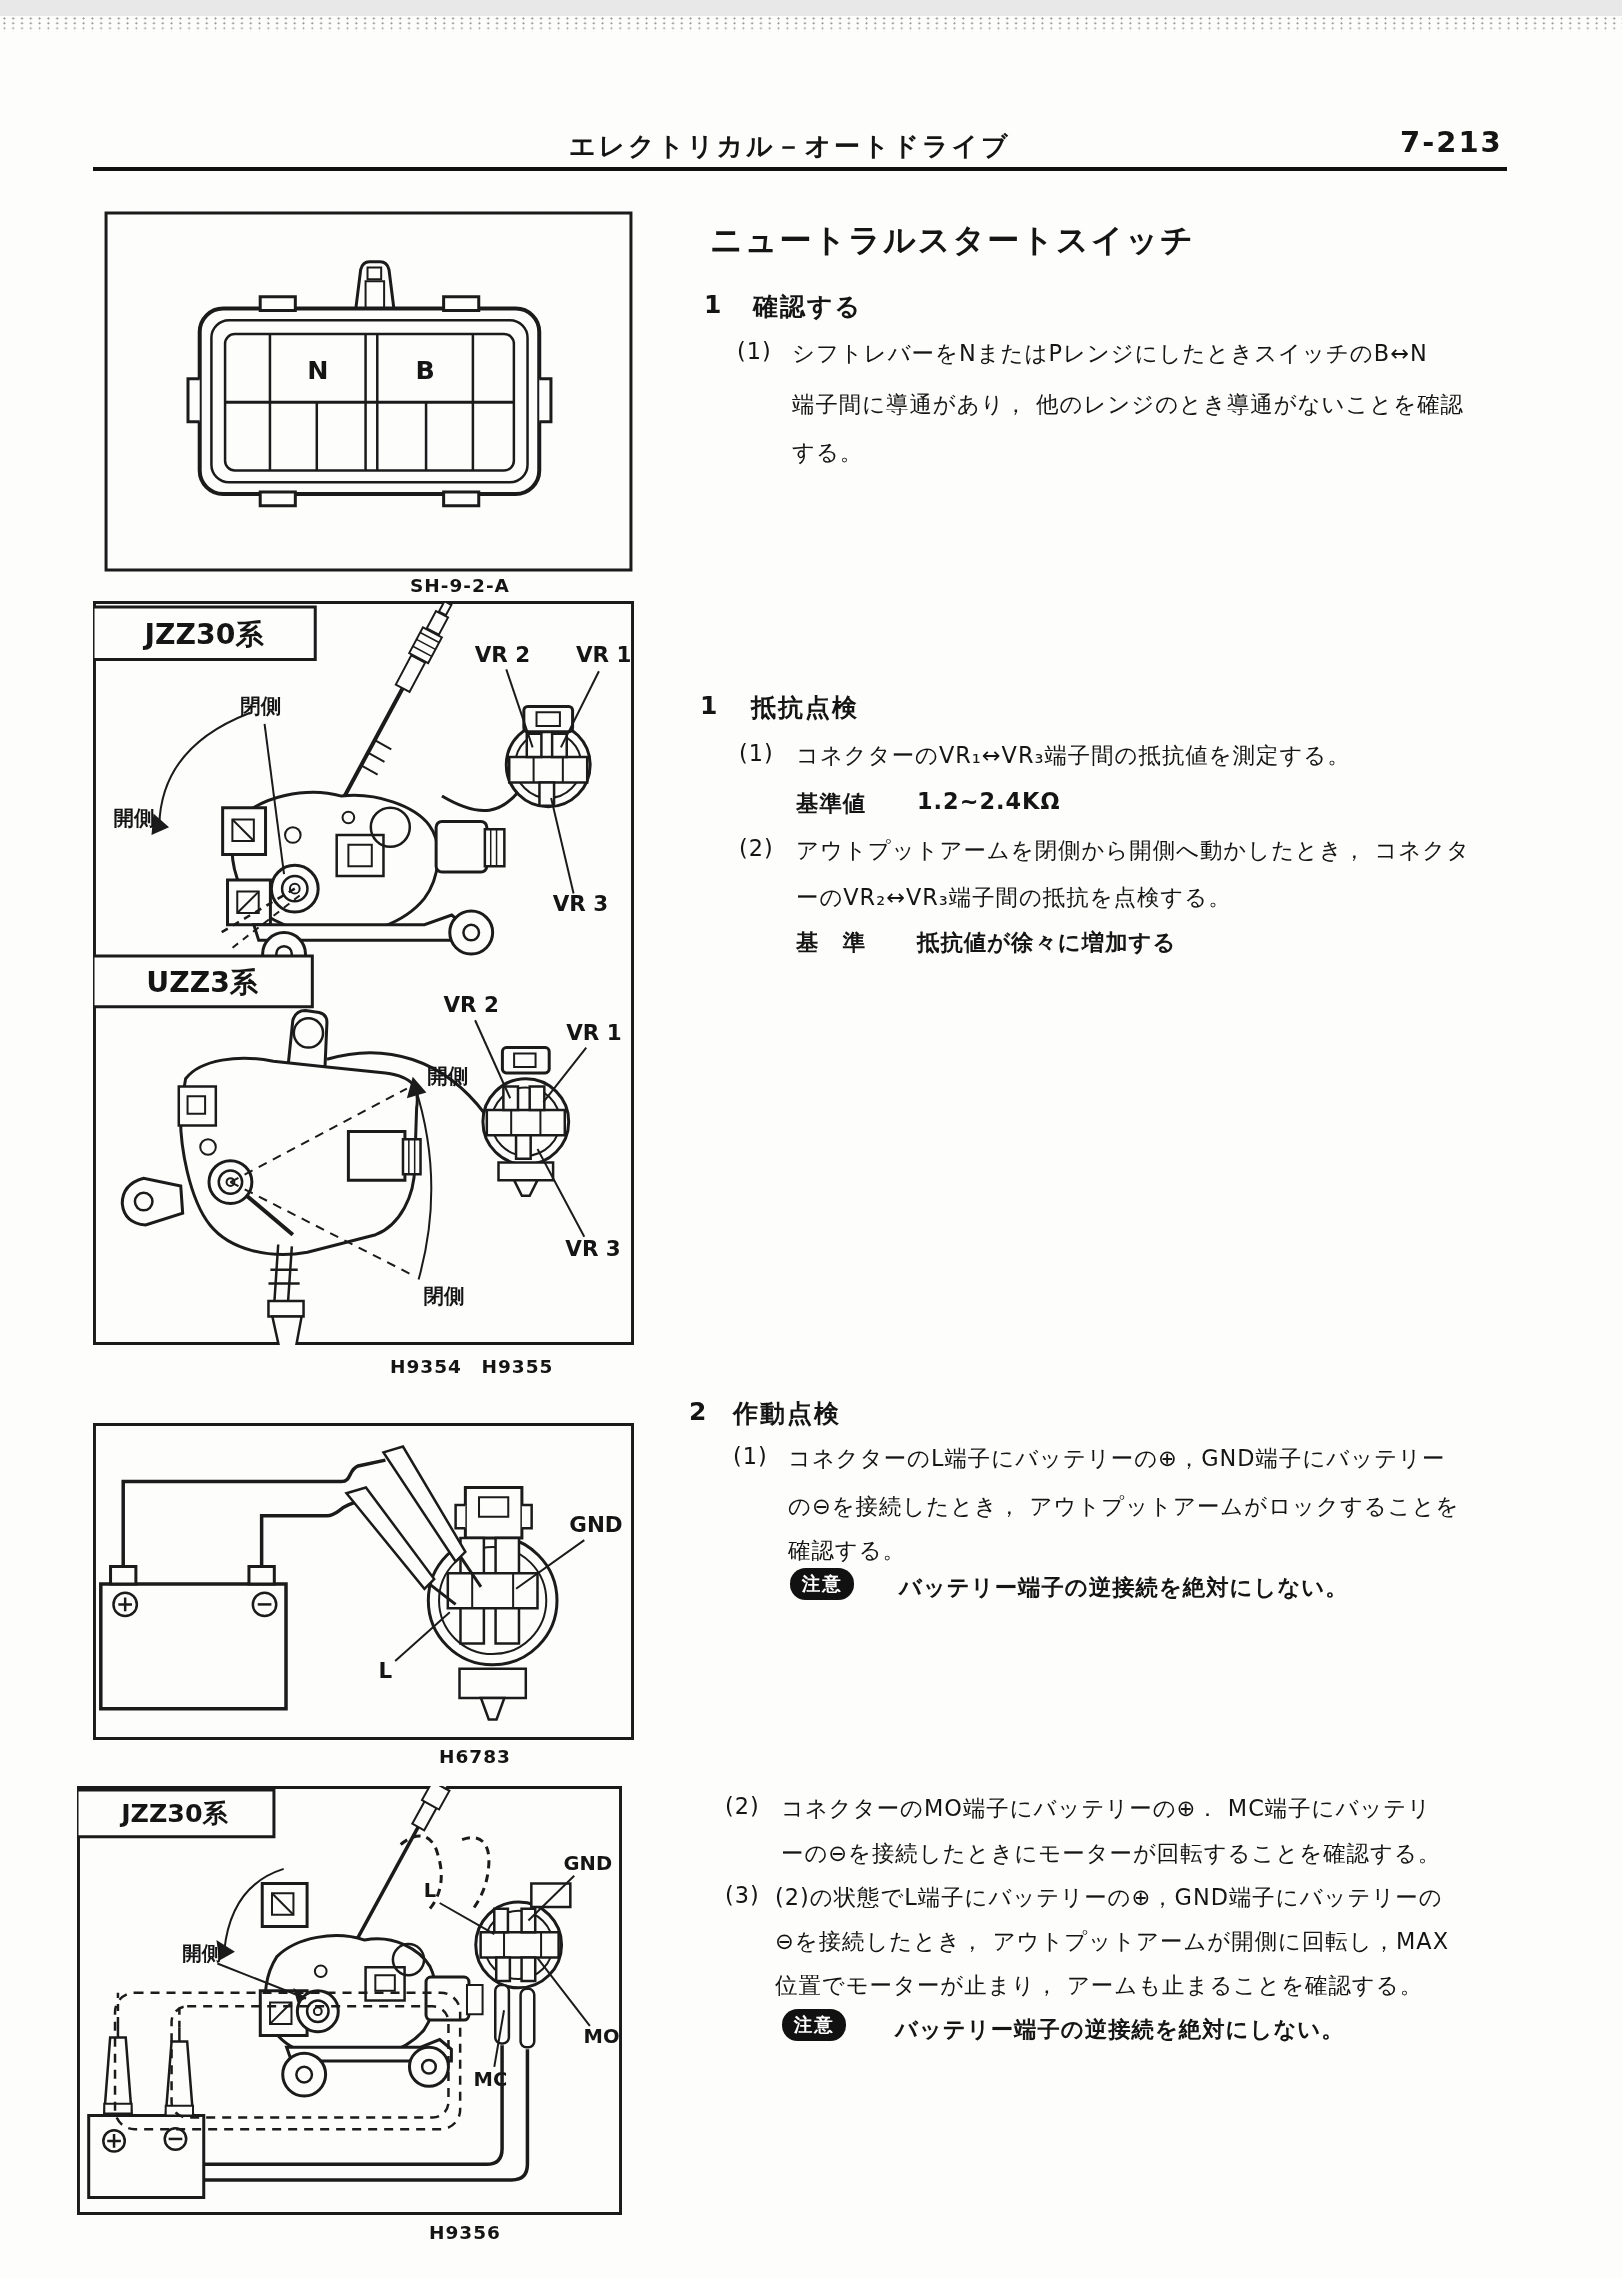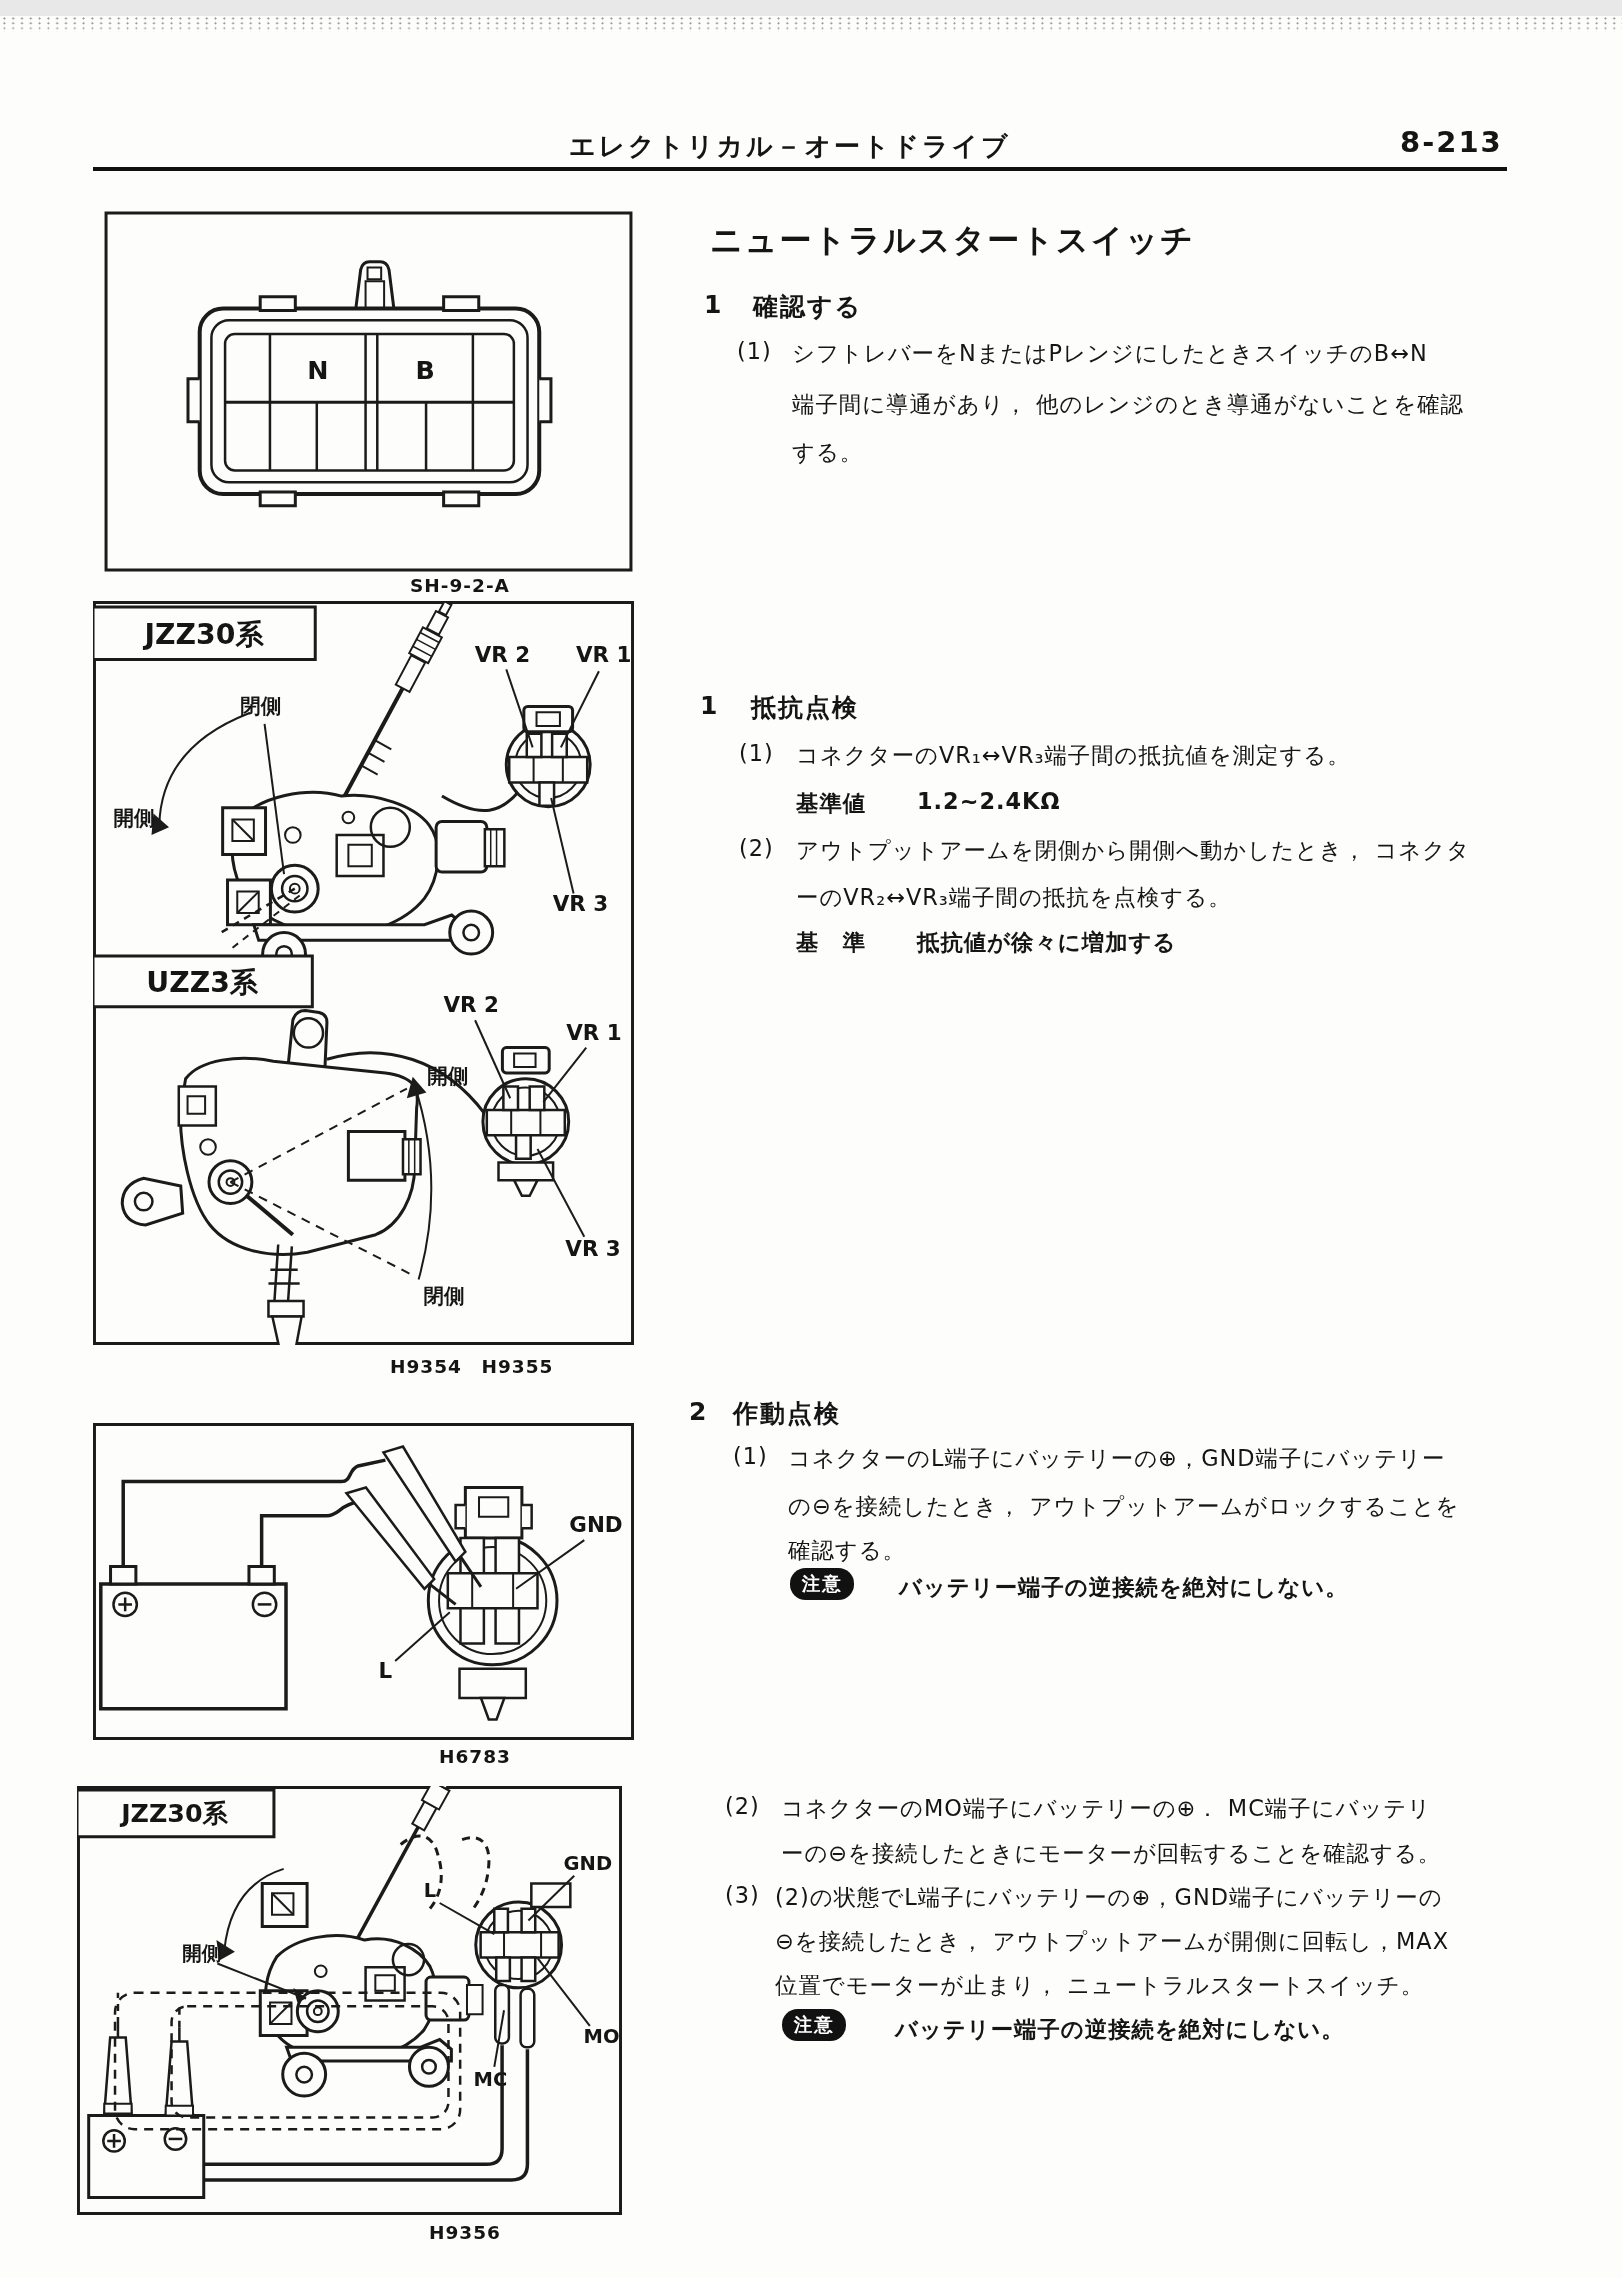--- a/index.html
+++ b/index.html
@@ -35,21 +35,21 @@
 <body>
 
 <div class="page">
 
   <div class="abs noise" style="left:0;top:2;width:1623px;height:13.7px;"></div>
   <div class="abs noise" style="left:0;top:46;width:1623px;height:7.8px;opacity:.3;"></div>
   <div class="abs noise" style="left:0;top:2298;width:1623px;height:15.6px;"></div>
   <div class="abs noise" style="left:0;top:2322;width:1623px;height:7.8px;opacity:.35;"></div>
 
   <div class="abs hdr-title" style="left:569px;top:113px;">エレクトリカル－オートドライブ</div>
-  <div class="abs hdr-page" style="left:1400px;top:109px;">8-213</div>
+  <div class="abs hdr-page" style="left:1400px;top:109px;">7-213</div>
   <div class="abs rule" style="left:93px;top:151px;width:1414px;height:3.9px;"></div>
 
   <div class="abs sec-title" style="left:710px;top:203px;">ニュートラルスタートスイッチ</div>
   <div class="abs subhead" style="left:704px;top:274px;">1</div>
   <div class="abs subhead" style="left:753px;top:274px;">確認する</div>
   <div class="abs tl" style="left:737px;top:322px;">(1)</div>
   <div class="abs tl" style="left:792px;top:322px;">シフトレバーをNまたはPレンジにしたときスイッチのB↔N</div>
   <div class="abs tl" style="left:792px;top:373px;">端子間に導通があり， 他のレンジのとき導通がないことを確認</div>
   <div class="abs tl" style="left:792px;top:421px;">する。</div>
 
@@ -73,21 +73,21 @@
   <div class="abs tl" style="left:788px;top:1519px;">確認する。</div>
   <div class="abs" style="left:790px;top:1552px;"><span class="badge">注意</span></div>
   <div class="abs tl spec" style="left:899px;top:1556px;">バッテリー端子の逆接続を絶対にしない。</div>
 
   <div class="abs tl" style="left:725px;top:1777px;">(2)</div>
   <div class="abs tl" style="left:781px;top:1777px;">コネクターのMO端子にバッテリーの⊕． MC端子にバッテリ</div>
   <div class="abs tl" style="left:781px;top:1822px;">ーの⊖を接続したときにモーターが回転することを確認する。</div>
   <div class="abs tl" style="left:725px;top:1866px;">(3)</div>
   <div class="abs tl" style="left:775px;top:1866px;">(2)の状態でL端子にバッテリーの⊕，GND端子にバッテリーの</div>
   <div class="abs tl" style="left:775px;top:1910px;">⊖を接続したとき， アウトプットアームが開側に回転し，MAX</div>
-  <div class="abs tl" style="left:775px;top:1954px;">位置でモーターが止まり， ニュートラルスタートスイッチ。</div>
+  <div class="abs tl" style="left:775px;top:1954px;">位置でモーターが止まり， アームも止まることを確認する。</div>
   <div class="abs" style="left:782px;top:1993px;"><span class="badge">注意</span></div>
   <div class="abs tl spec" style="left:895px;top:1998px;">バッテリー端子の逆接続を絶対にしない。</div>
 
   <svg class="abs" style="left:104px;top:195px;" width="529" height="361" viewBox="0 0 542 370">
     <rect class="ln" x="2" y="2" width="538" height="366" stroke-width="3"></rect>
     <g>
       <path class="fw" d="M258,100 L263,60 Q265,52 272,52 L283,52 Q290,52 292,60 L297,100 Z" stroke-width="3"></path>
       <path class="ln" d="M268,100 L268,72 L287,72 L287,100" stroke-width="2"></path>
       <rect class="ln" x="270" y="58" width="14" height="12" stroke-width="2"></rect>
       <rect class="fw" x="98" y="100" width="348" height="190" rx="24" stroke-width="4"></rect>

